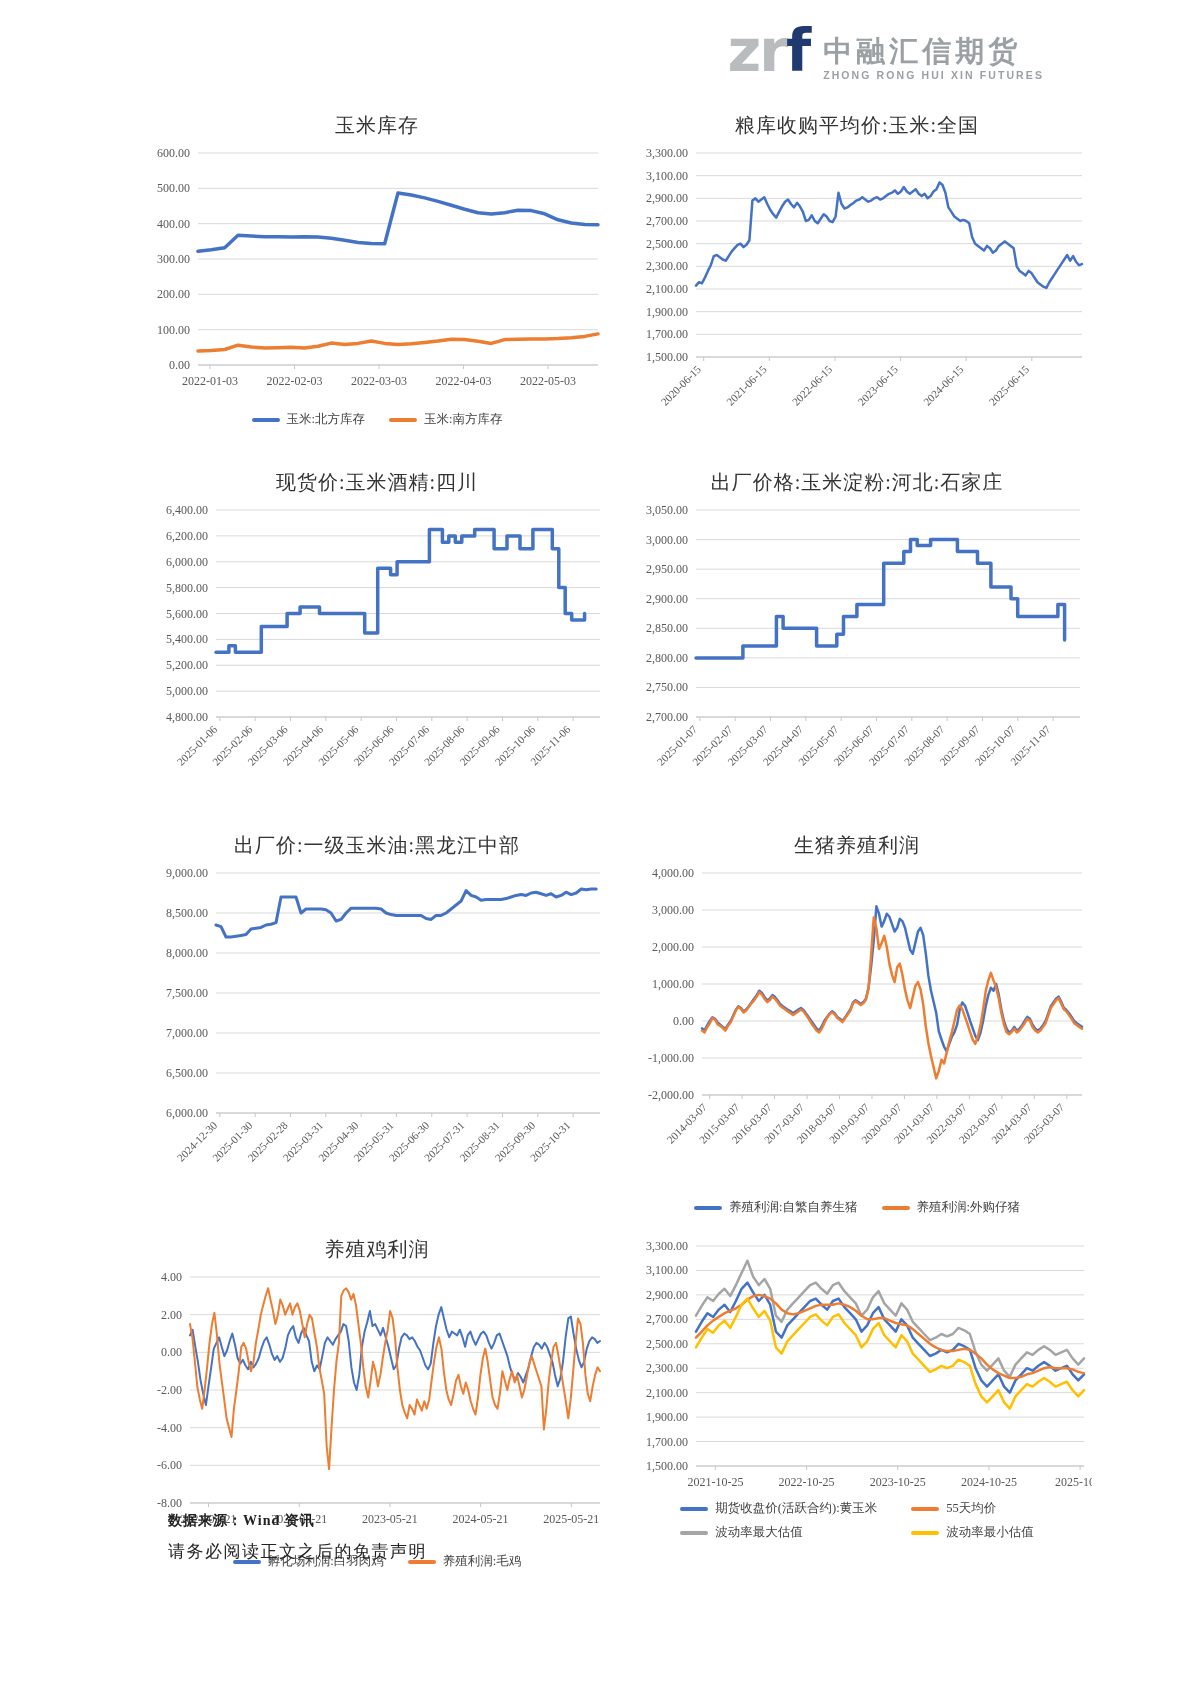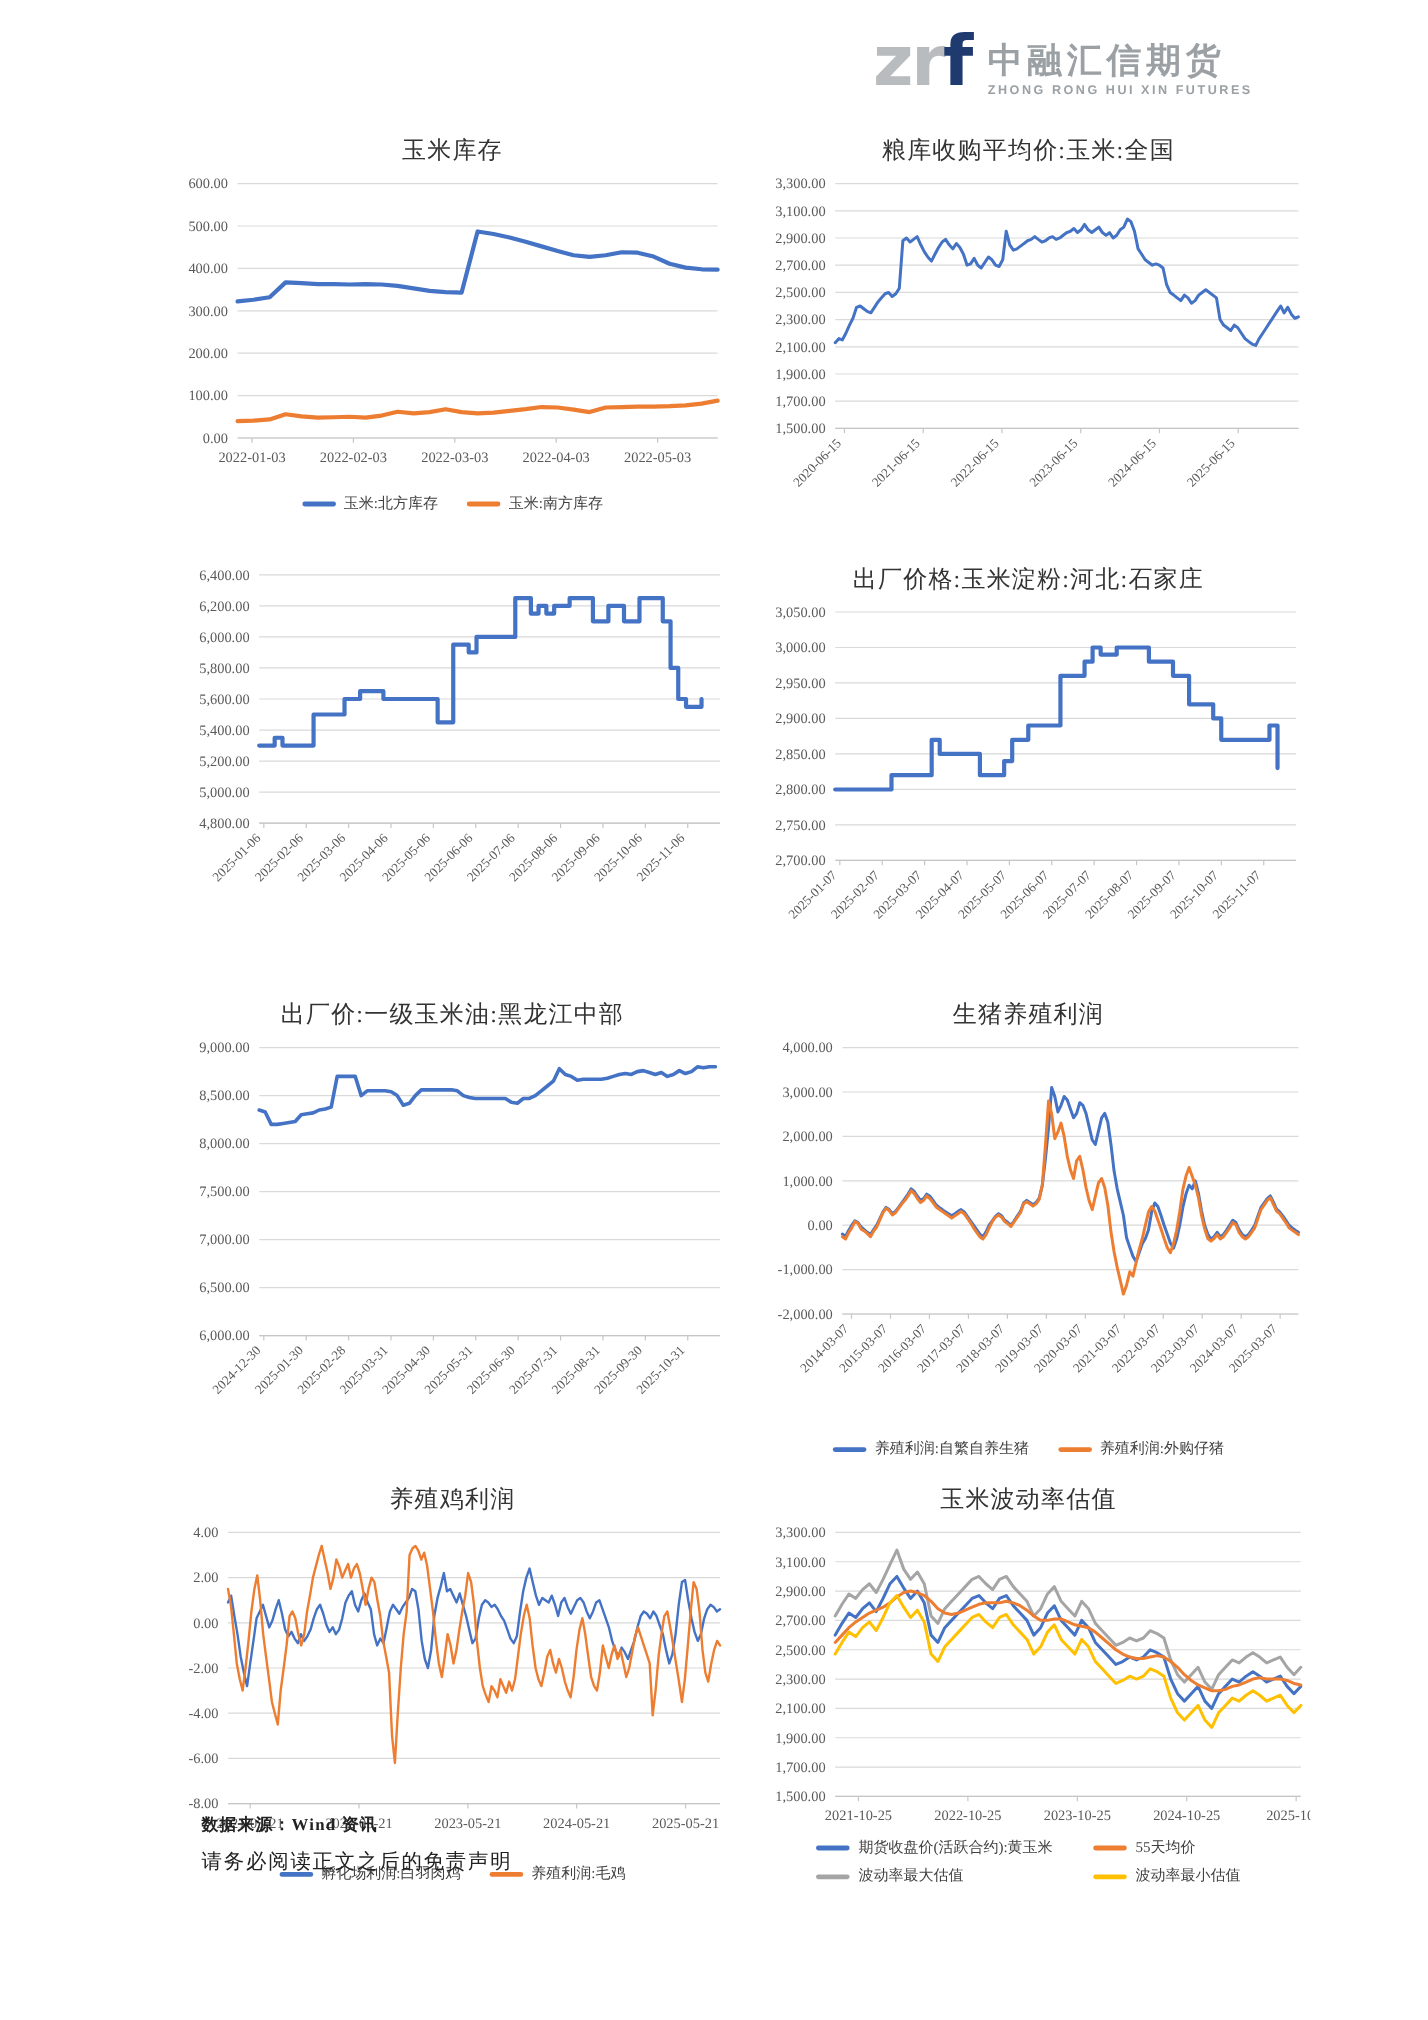--- a/index.html
+++ b/index.html
@@ -142,20 +142,21 @@
             <text transform="translate(342.2,227) rotate(-45)" text-anchor="end" class="tick-rot">2024-06-15</text>
             <line x1="409.82" y1="214" x2="409.82" y2="218" stroke="#c6c6c6" stroke-width="1"></line>
             <text transform="translate(407.8,227) rotate(-45)" text-anchor="end" class="tick-rot">2025-06-15</text>
           </g>
           <path d="M74.0 142.6L77.0 139.2L79.9 140.3L82.9 134.7L85.9 127.9L88.8 122.2L91.8 113.1L94.8 112.0L97.8 114.3L100.7 116.5L103.7 117.7L106.7 113.1L109.6 108.6L112.6 105.2L115.6 101.8L118.5 100.7L121.5 104.1L124.5 101.8L127.4 97.3L130.4 57.6L133.4 55.3L136.4 58.7L139.3 56.5L142.3 54.2L145.3 61.0L148.2 66.7L151.2 71.2L154.2 74.6L157.1 68.9L160.1 63.3L163.1 58.7L166.0 56.5L169.0 61.0L172.0 64.4L175.0 59.9L177.9 63.3L180.9 68.9L183.9 78.0L186.8 76.9L189.8 72.3L192.8 78.0L195.7 80.3L198.7 75.7L201.7 71.2L204.6 73.5L207.6 78.0L210.6 79.1L213.6 73.5L216.5 49.7L219.5 61.0L222.5 65.5L225.4 64.4L228.4 62.1L231.4 59.9L234.3 57.6L237.3 56.5L240.3 54.2L243.2 56.5L246.2 58.7L249.2 57.6L252.2 55.3L255.1 54.2L258.1 56.5L261.1 55.3L264.0 53.1L267.0 50.8L270.0 49.7L272.9 47.4L275.9 50.8L278.9 48.5L281.8 44.0L284.8 48.5L287.8 50.8L290.8 48.5L293.7 46.3L296.7 50.8L299.7 53.1L302.6 50.8L305.6 55.3L308.6 53.1L311.5 48.5L314.5 46.3L317.5 39.5L320.4 41.7L323.4 49.7L326.4 64.4L329.4 68.9L332.3 73.5L335.3 75.7L338.3 78.0L341.2 76.9L344.2 78.0L347.2 80.3L350.1 93.9L353.1 100.7L356.1 102.9L359.0 105.2L362.0 107.5L365.0 102.9L368.0 105.2L370.9 109.7L373.9 107.5L376.9 102.9L379.8 100.7L382.8 98.4L385.8 100.7L388.7 102.9L391.7 105.2L394.7 123.3L397.6 127.9L400.6 130.1L403.6 132.4L406.6 127.9L409.5 130.1L412.5 134.7L415.5 139.2L418.4 141.5L421.4 143.7L424.4 144.9L427.3 139.2L430.3 134.7L433.3 130.1L436.2 125.6L439.2 121.1L442.2 116.5L445.2 112.0L448.1 117.7L451.1 113.1L454.1 118.8L457.0 122.2L460.0 121.1" fill="none" stroke="#4472C4" stroke-width="2.5" stroke-linejoin="round" stroke-linecap="round"></path>
         </svg>
 
     </section>
 
     <section class="chart-card">
+      <h3 class="chart-title">现货价:玉米酒精:四川</h3>
       <svg class="chart-svg" width="470" height="312" viewBox="0 0 470 312">
           <g>
             <line x1="74" y1="10" x2="458" y2="10" stroke="#D9D9D9" stroke-width="1"></line>
             <line x1="74" y1="35.875" x2="458" y2="35.875" stroke="#D9D9D9" stroke-width="1"></line>
             <line x1="74" y1="61.75" x2="458" y2="61.75" stroke="#D9D9D9" stroke-width="1"></line>
             <line x1="74" y1="87.625" x2="458" y2="87.625" stroke="#D9D9D9" stroke-width="1"></line>
             <line x1="74" y1="113.5" x2="458" y2="113.5" stroke="#D9D9D9" stroke-width="1"></line>
             <line x1="74" y1="139.375" x2="458" y2="139.375" stroke="#D9D9D9" stroke-width="1"></line>
             <line x1="74" y1="165.25" x2="458" y2="165.25" stroke="#D9D9D9" stroke-width="1"></line>
             <line x1="74" y1="191.125" x2="458" y2="191.125" stroke="#D9D9D9" stroke-width="1"></line>
@@ -412,21 +413,20 @@
             <span class="legend-label">孵化场利润:白羽肉鸡</span>
           </div>
           <div class="legend-item">
             <span class="swatch" style="background: rgb(237, 125, 49);"></span>
             <span class="legend-label">养殖利润:毛鸡</span>
           </div>
         </div>
     </section>
 
     <section class="chart-card">
-      <h3 class="chart-title">玉米波动率估值</h3>
       <svg class="chart-svg" width="470" height="258" viewBox="0 0 470 258">
           <g>
             <line x1="74" y1="10" x2="462" y2="10" stroke="#D9D9D9" stroke-width="1"></line>
             <line x1="74" y1="34.44444444444444" x2="462" y2="34.44444444444444" stroke="#D9D9D9" stroke-width="1"></line>
             <line x1="74" y1="58.888888888888886" x2="462" y2="58.888888888888886" stroke="#D9D9D9" stroke-width="1"></line>
             <line x1="74" y1="83.33333333333333" x2="462" y2="83.33333333333333" stroke="#D9D9D9" stroke-width="1"></line>
             <line x1="74" y1="107.77777777777777" x2="462" y2="107.77777777777777" stroke="#D9D9D9" stroke-width="1"></line>
             <line x1="74" y1="132.22222222222223" x2="462" y2="132.22222222222223" stroke="#D9D9D9" stroke-width="1"></line>
             <line x1="74" y1="156.66666666666666" x2="462" y2="156.66666666666666" stroke="#D9D9D9" stroke-width="1"></line>
             <line x1="74" y1="181.11111111111111" x2="462" y2="181.11111111111111" stroke="#D9D9D9" stroke-width="1"></line>

